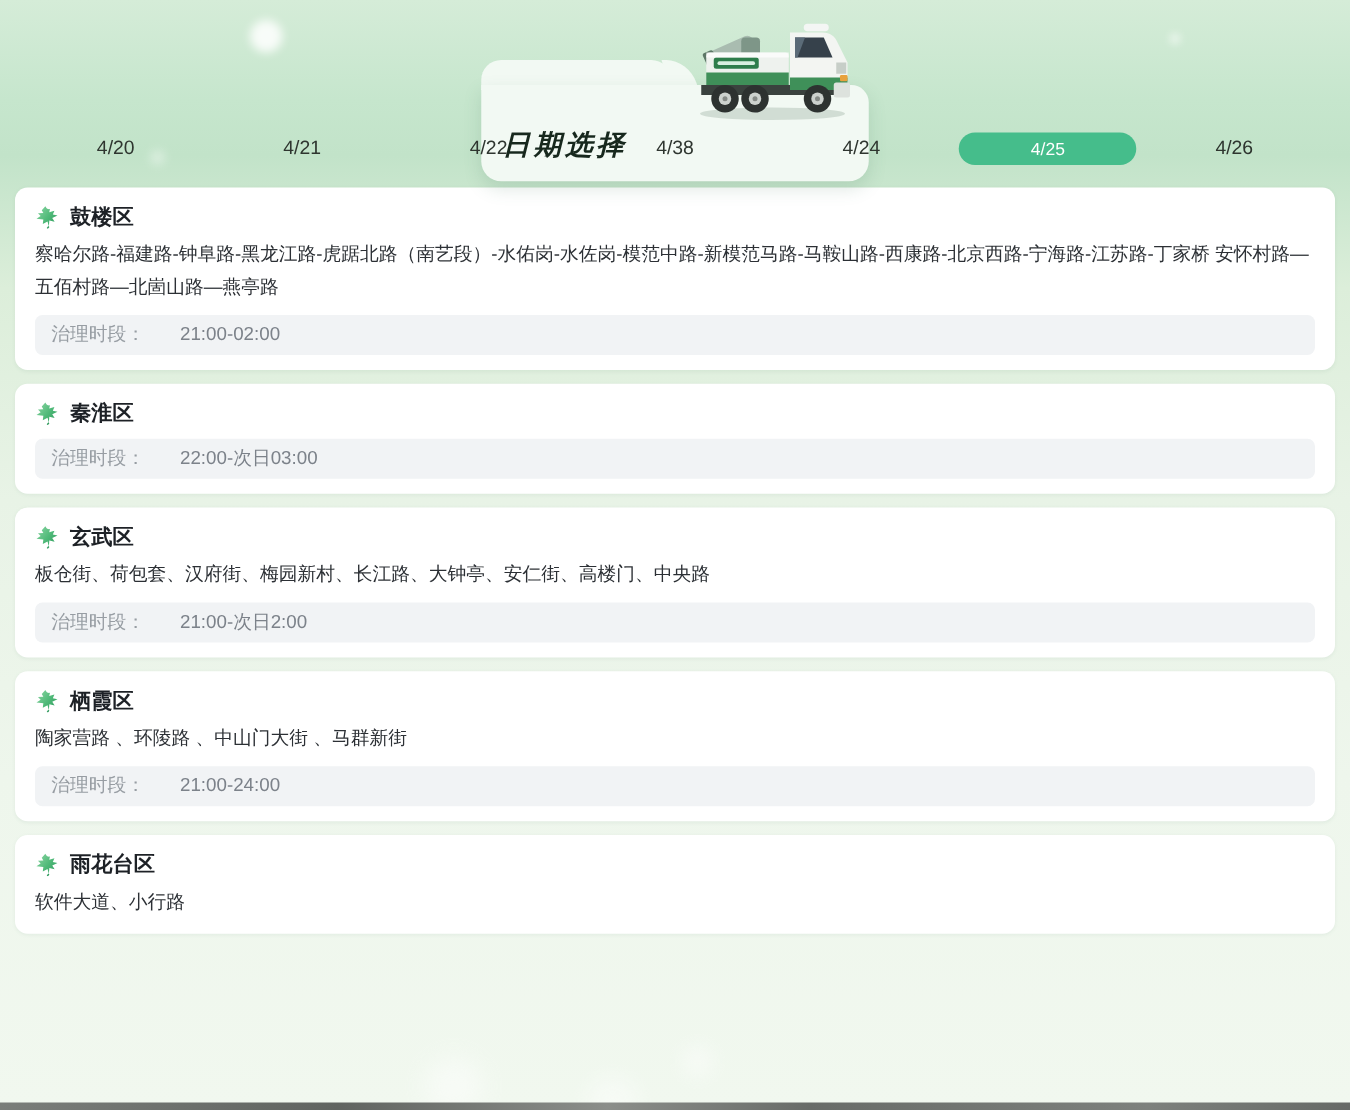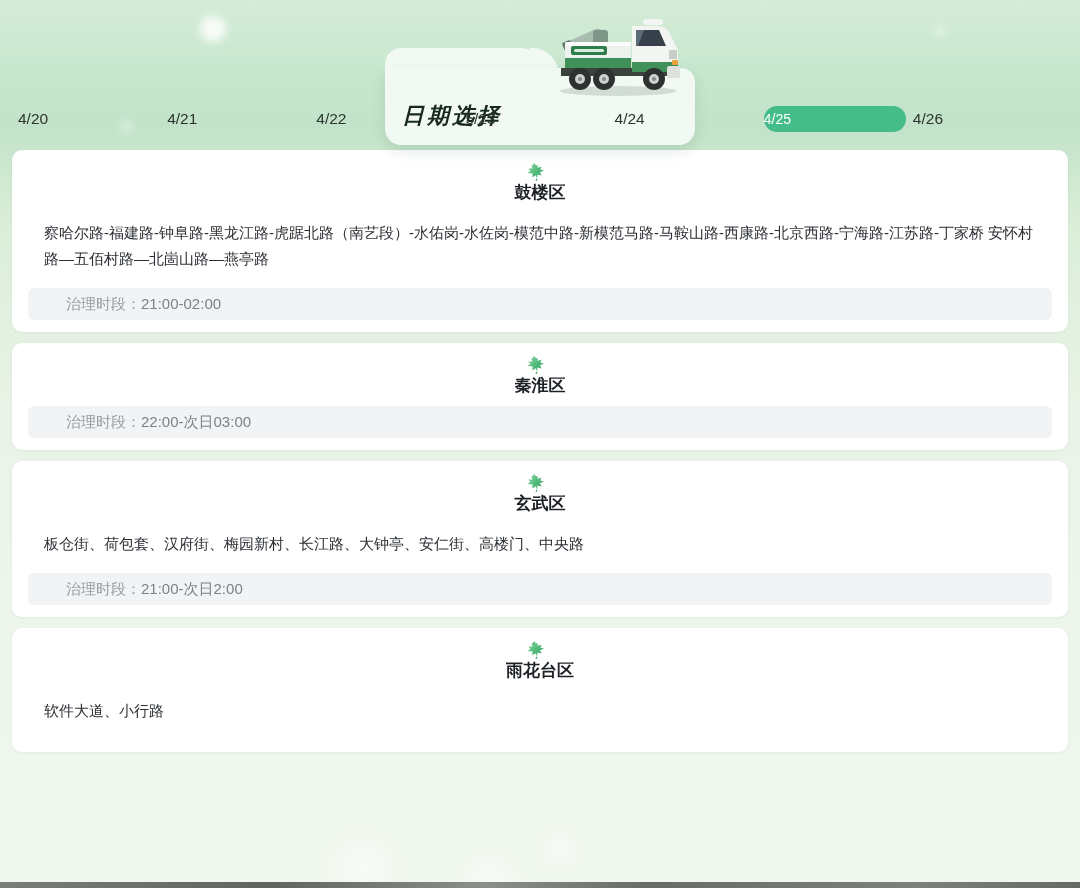--- a/index.html
+++ b/index.html
@@ -44,43 +44,43 @@
   .hero-title{
     position:absolute;left:402px;top:58px;z-index:3;
     font-size:22px;font-weight:900;font-style:italic;
     letter-spacing:3px;color:#17281d;margin-top:43px;
   }
   .truck{position:absolute;left:548px;top:6px;width:140px;height:92px;z-index:3;}
   .date-row{
     position:absolute;left:0;right:0;top:102px;height:34px;z-index:4;
     display:flex;align-items:center;padding:0 18px;
   }
-  .date-item{flex:1;text-align:left;font-size:15.5px;color:#2e352f;cursor:pointer;}
+  .date-item{flex:1;text-align:center;font-size:15.5px;color:#2e352f;cursor:pointer;}
   .date-item .pill{
     display:inline-block;width:142px;line-height:26px;border-radius:13px;
     background:#45bd8b;color:#ffffff;font-size:14px;
   }
 
   
   .cards{position:relative;z-index:1;padding:0 12px;}
   .card{
     background:#ffffff;border-radius:10px;
     padding:12px 16px;margin-bottom:11px;
     box-shadow:0 1px 3px rgba(110,150,125,.10);
   }
-  .card-head{display:flex;align-items:center;margin-bottom:6px;flex-direction:column;}
+  .card-head{display:flex;align-items:center;margin-bottom:6px;}
   .leaf{width:19px;height:19px;margin-right:9px;flex:0 0 auto;transform:rotate(-8deg);}
   .district-name{font-size:17px;font-weight:bold;color:#1d2126;margin:0;}
-  .roads{margin:16px;font-size:15px;line-height:26px;color:#2c3035;}
+  .roads{margin:0;font-size:15px;line-height:26px;color:#2c3035;}
   .time-band{
     margin-top:9px;background:#f1f3f5;border-radius:6px;
     padding:6px 13px;font-size:15px;line-height:20px;
   }
-  .time-label{color:#979da3;margin-left:25px;}
-  .time-value{color:#7c828a;}
+  .time-label{color:#979da3;}
+  .time-value{color:#7c828a;margin-left:28px;}
 
   .bottom-strip{
     position:absolute;left:0;right:0;bottom:0;height:6px;
     background:linear-gradient(90deg,#7a7e7a 0%,#606460 25%,#8b8e8a 45%,#686c68 60%,#7d817d 85%,#666a66 100%);
   }
   svg{display:block;}
 </style>
 </head>
 <body>
 
@@ -147,21 +147,21 @@
         <circle cx="106" cy="73" r="11" fill="#2d3230"></circle>
           <circle cx="106" cy="73" r="5" fill="#ccd1cd"></circle>
           <circle cx="106" cy="73" r="2" fill="#858a86"></circle>
       </g>
     </svg>
 
     <nav class="date-row">
       <div class="date-item"><span>4/20</span></div>
       <div class="date-item"><span>4/21</span></div>
       <div class="date-item"><span>4/22</span></div>
-      <div class="date-item"><span>5/23</span></div>
+      <div class="date-item"><span>4/38</span></div>
       <div class="date-item"><span>4/24</span></div>
       <div class="date-item"><span class="pill">4/25</span></div>
       <div class="date-item"><span>4/26</span></div>
     </nav>
   </header>
 
   <main class="cards">
 
     <section class="card">
       <div class="card-head">
@@ -197,20 +197,33 @@
             <path stroke="#2f9a5d" stroke-width="0.9" d="M8.4 14.6 L7.2 15.8" fill="none"></path>
           </svg>
         <h2 class="district-name">玄武区</h2>
       </div>
       <p class="roads">板仓街、荷包套、汉府街、梅园新村、长江路、大钟亭、安仁街、高楼门、中央路</p>
       <div class="time-band">
         <span class="time-label">治理时段：</span><span class="time-value">21:00-次日2:00</span>
       </div>
     </section>
 
+    <section class="card">
+      <div class="card-head">
+        <svg class="leaf" viewBox="0 0 16 16">
+            <path fill="url(#leafGrad)" d="M8 0.8 C8.4 2.3 9.5 3.3 10.8 3.1 L10 5.1 L13.6 4.7 L12.2 6.9 L15.2 8.1 L11.5 9.2 L12.7 12 L9.3 10.7 L8.4 14.6 L8 11.2 L4.6 12.4 L5.4 9.4 L0.9 8.2 L3.9 6.9 L2.4 4.7 L6 5.1 L5.2 3.1 Z"></path>
+            <path stroke="#2f9a5d" stroke-width="0.9" d="M8.4 14.6 L7.2 15.8" fill="none"></path>
+          </svg>
+        <h2 class="district-name">栖霞区</h2>
+      </div>
+      <p class="roads">陶家营路 、环陵路 、中山门大街 、马群新街</p>
+      <div class="time-band">
+        <span class="time-label">治理时段：</span><span class="time-value">21:00-24:00</span>
+      </div>
+    </section>
 
 
     <section class="card">
       <div class="card-head">
         <svg class="leaf" viewBox="0 0 16 16">
             <path fill="url(#leafGrad)" d="M8 0.8 C8.4 2.3 9.5 3.3 10.8 3.1 L10 5.1 L13.6 4.7 L12.2 6.9 L15.2 8.1 L11.5 9.2 L12.7 12 L9.3 10.7 L8.4 14.6 L8 11.2 L4.6 12.4 L5.4 9.4 L0.9 8.2 L3.9 6.9 L2.4 4.7 L6 5.1 L5.2 3.1 Z"></path>
             <path stroke="#2f9a5d" stroke-width="0.9" d="M8.4 14.6 L7.2 15.8" fill="none"></path>
           </svg>
         <h2 class="district-name">雨花台区</h2>
       </div>

